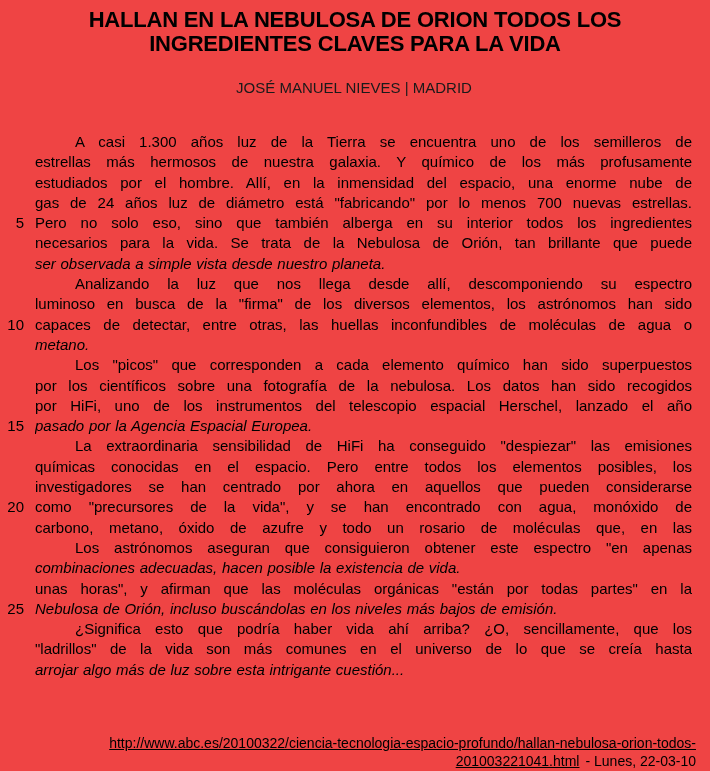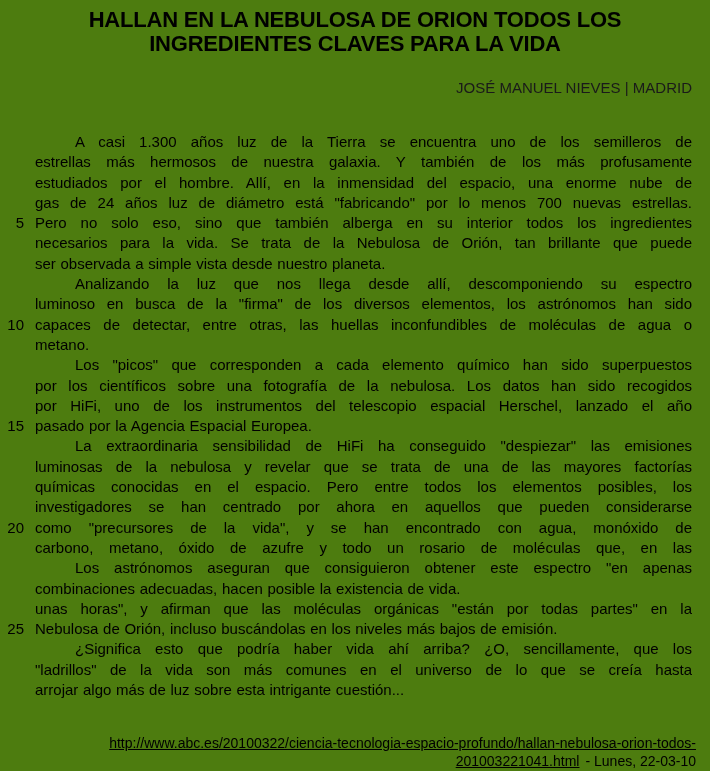--- a/index.html
+++ b/index.html
@@ -4,21 +4,21 @@
 <style>
   html, body {
     margin: 0;
     padding: 0;
     background: #ffffff;
   }
   .page {
     position: relative;
     width: 710px;
     height: 771px;
-    background: #4d7c0f;
+    background: #ef4444;
     color: #000000;
     font-family: "Liberation Sans", "DejaVu Sans", sans-serif;
     overflow: hidden;
   }
   .title-block {
     position: absolute;
     top: 8px;
     left: 0;
     width: 710px;
   }
@@ -27,23 +27,24 @@
     font-weight: bold;
     font-size: 22px;
     line-height: 24px;
     letter-spacing: -0.2px;
   }
   .byline {
     position: absolute;
     top: 79px;
     left: 0;
     width: 692px;
-    text-align: right;
+    text-align: center;
     font-size: 15px;
     color: #1a1a1a;
+    padding-left: 8px;
   }
   .article-body {
     position: absolute;
     top: 132px;
     left: 0;
     width: 710px;
   }
   .line-row {
     position: relative;
     height: 20.3px;
@@ -66,20 +67,21 @@
     overflow: hidden;
     word-spacing: 0.5px;
   }
   .line-text.justify {
     text-align: justify;
     text-align-last: justify;
     -moz-text-align-last: justify;
   }
   .line-text.endpara {
     text-align: left;
+    font-style: italic;
   }
   .line-text.indent {
     text-indent: 40px;
   }
   .footer {
     position: absolute;
     top: 735px;
     right: 14px;
     width: 640px;
     text-align: right;
@@ -107,21 +109,21 @@
     <div class="title-line">INGREDIENTES CLAVES PARA LA VIDA</div>
   </div>
 
   <div class="byline">JOSÉ MANUEL NIEVES | MADRID</div>
 
   <div class="article-body">
       <div class="line-row">
         <div class="line-text indent justify">A casi 1.300 años luz de la Tierra se encuentra uno de los semilleros de</div>
       </div>
       <div class="line-row">
-        <div class="line-text justify">estrellas más hermosos de nuestra galaxia. Y también de los más profusamente</div>
+        <div class="line-text justify">estrellas más hermosos de nuestra galaxia. Y químico de los más profusamente</div>
       </div>
       <div class="line-row">
         <div class="line-text justify">estudiados por el hombre. Allí, en la inmensidad del espacio, una enorme nube de</div>
       </div>
       <div class="line-row">
         <div class="line-text justify">gas de 24 años luz de diámetro está "fabricando" por lo menos 700 nuevas estrellas.</div>
       </div>
       <div class="line-row">
         <span class="line-no">5</span>
         <div class="line-text justify">Pero no solo eso, sino que también alberga en su interior todos los ingredientes</div>
@@ -153,23 +155,20 @@
       </div>
       <div class="line-row">
         <div class="line-text justify">por HiFi, uno de los instrumentos del telescopio espacial Herschel, lanzado el año</div>
       </div>
       <div class="line-row">
         <span class="line-no">15</span>
         <div class="line-text endpara">pasado por la Agencia Espacial Europea.</div>
       </div>
       <div class="line-row">
         <div class="line-text indent justify">La extraordinaria sensibilidad de HiFi ha conseguido "despiezar" las emisiones</div>
-      </div>
-      <div class="line-row">
-        <div class="line-text justify">luminosas de la nebulosa y revelar que se trata de una de las mayores factorías</div>
       </div>
       <div class="line-row">
         <div class="line-text justify">químicas conocidas en el espacio. Pero entre todos los elementos posibles, los</div>
       </div>
       <div class="line-row">
         <div class="line-text justify">investigadores se han centrado por ahora en aquellos que pueden considerarse</div>
       </div>
       <div class="line-row">
         <span class="line-no">20</span>
         <div class="line-text justify">como "precursores de la vida", y se han encontrado con agua, monóxido de</div>

